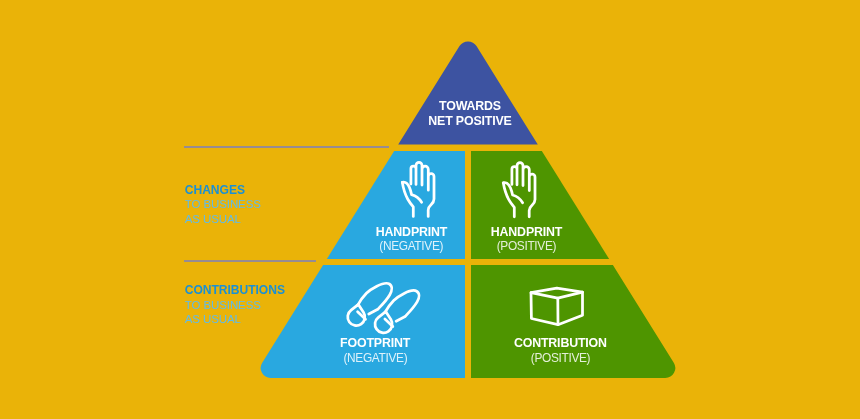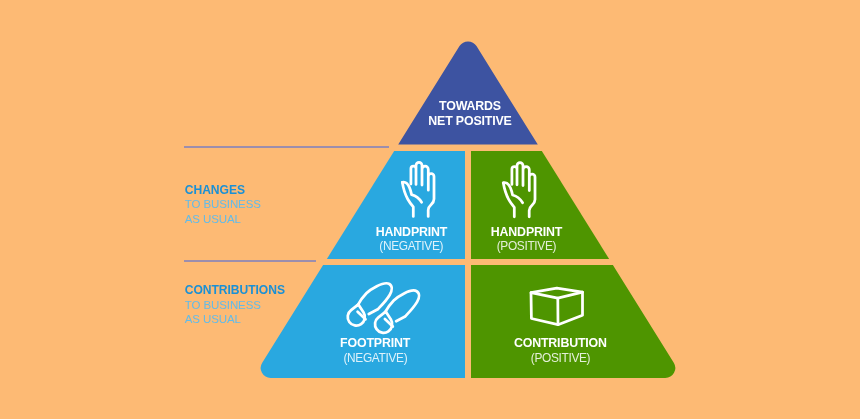--- a/index.html
+++ b/index.html
@@ -1,19 +1,19 @@
 <!DOCTYPE html>
 <html><head>
 <meta charset="utf-8">
 <title>Towards Net Positive Pyramid</title>
 <style>
   html,body{margin:0;padding:0;}
   body{width:860px;height:419px;background:#f5f5f5;
        font-family:"Liberation Sans",sans-serif;overflow:hidden;}
-  #stage{position:relative;width:860px;height:419px;background:#fdba74;}
+  #stage{position:relative;width:860px;height:419px;background:#eab308;}
   svg.pyramid{position:absolute;left:0;top:0;width:860px;height:419px;display:block;}
 
   .cell-title{font-weight:bold;font-size:12.4px;letter-spacing:-0.17px;fill:#ffffff;}
   .cell-sub{font-weight:400;font-size:11.9px;letter-spacing:-0.33px;fill:#ffffff;fill-opacity:.85;}
   .apex-title{font-weight:bold;font-size:12.4px;letter-spacing:-0.17px;fill:#ffffff;}
   .legend-h{font-weight:bold;font-size:12.1px;letter-spacing:-0.05px;fill:#1a90d5;}
   .legend-s{font-weight:400;font-size:11.5px;letter-spacing:-0.1px;fill:#61bbe9;}
   .rule{stroke:#7b7fc0;stroke-width:1.6;}
   .ico{fill:none;stroke:#ffffff;stroke-width:2.75;stroke-linecap:round;stroke-linejoin:round;}
 </style>

